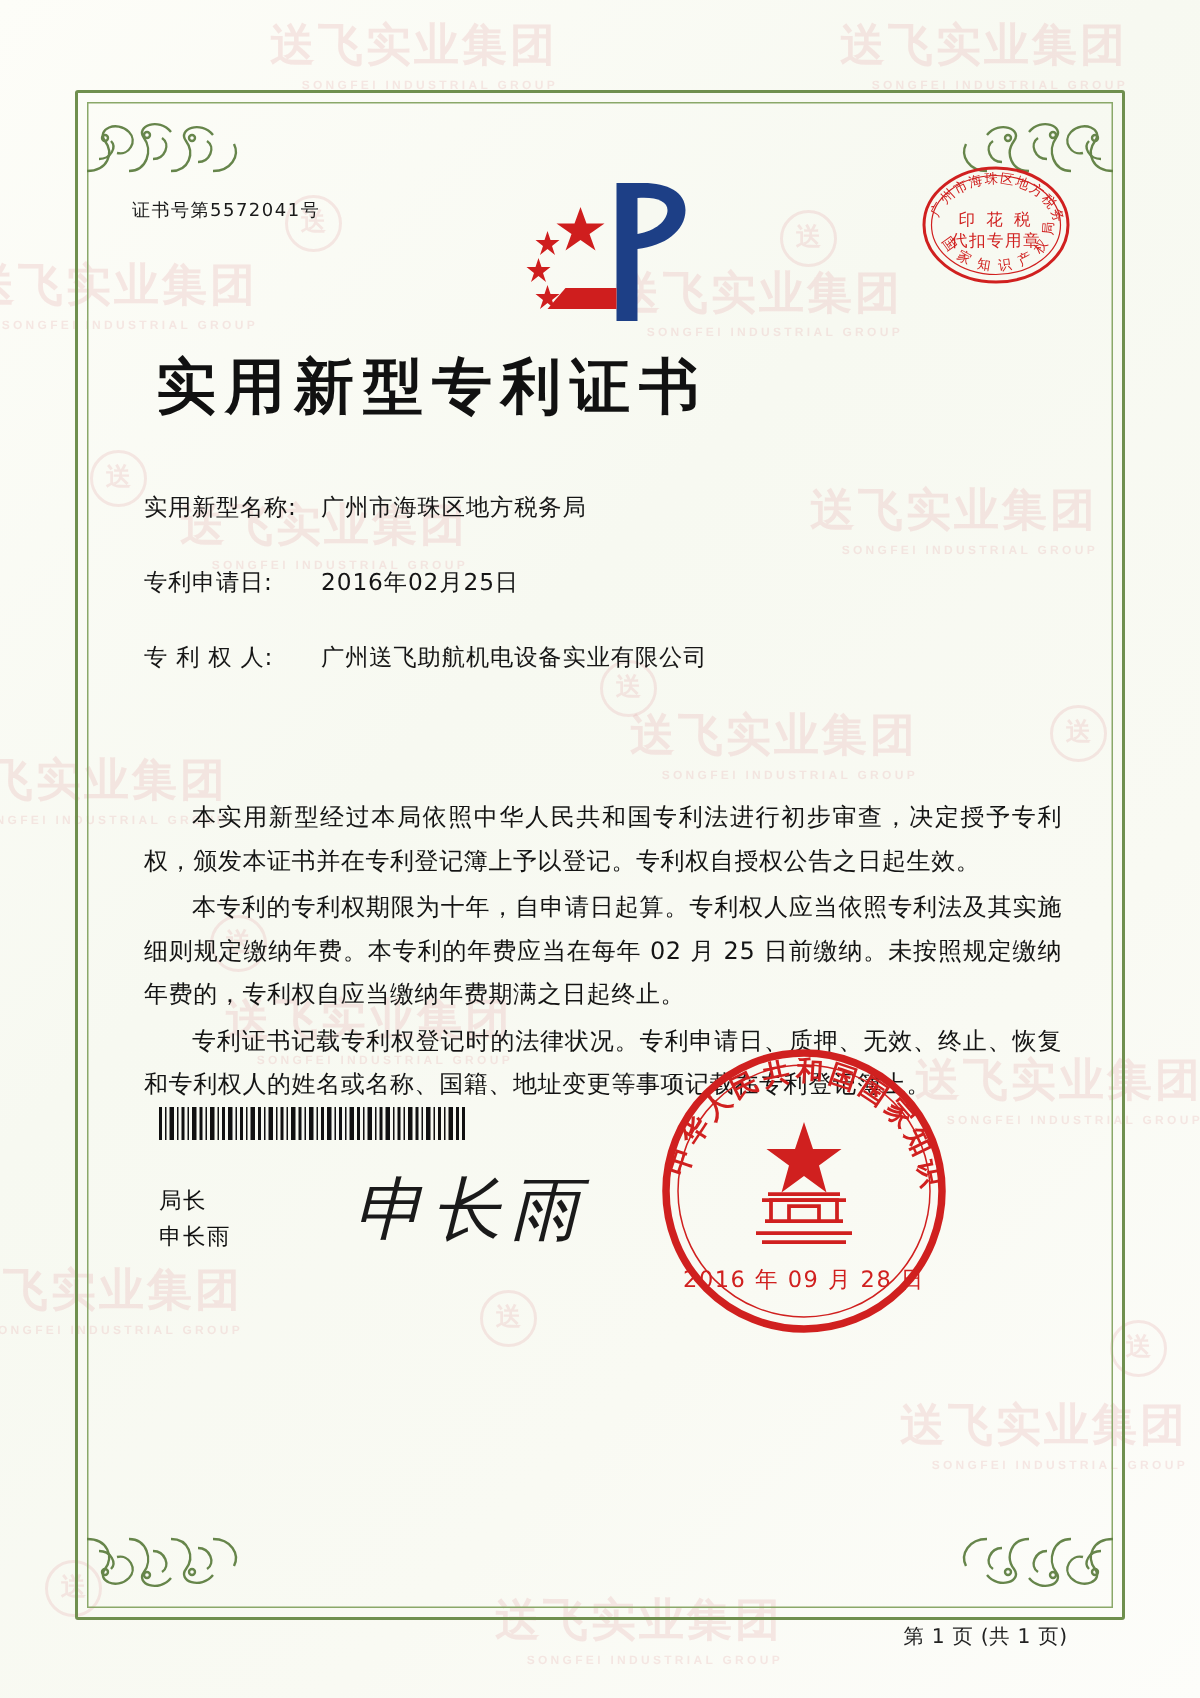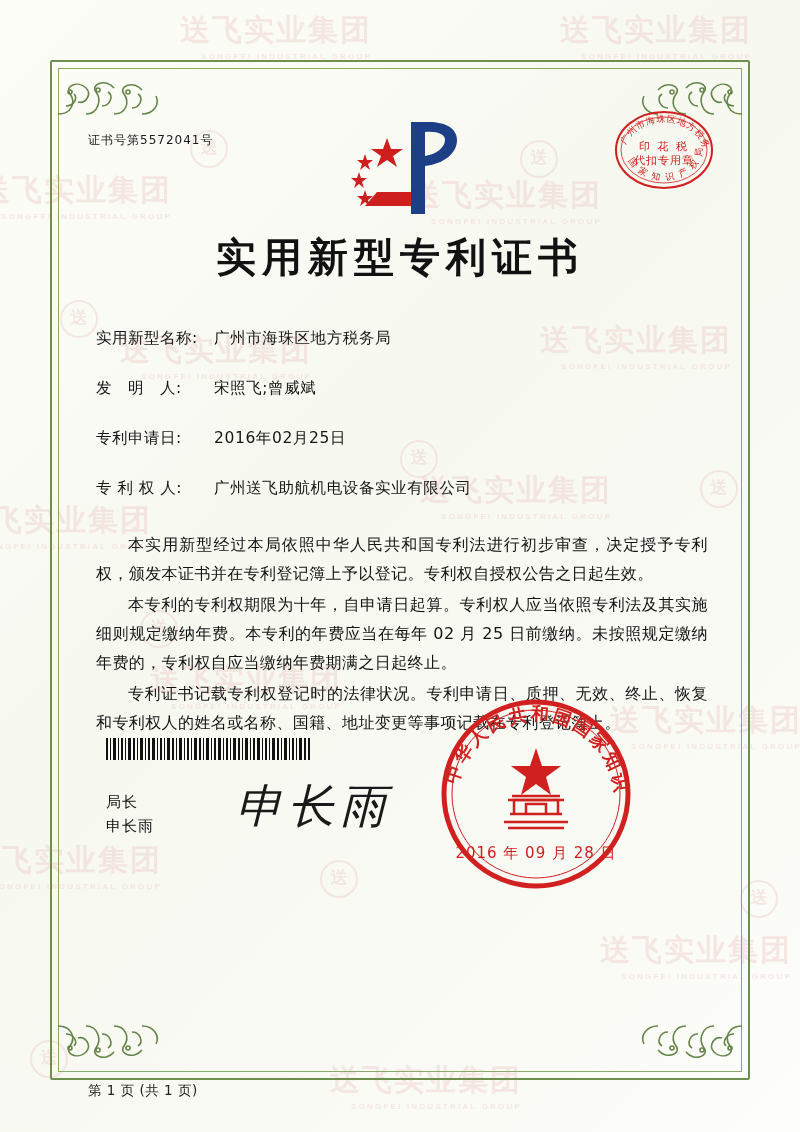--- a/index.html
+++ b/index.html
@@ -119,24 +119,24 @@
     position: absolute;
     right: -8px;
     top: 6px;
     width: 112px;
     height: 88px;
   }
   .seal-top svg { display:block; }
 
   .title {
     position: absolute;
-    left: 0;
+    left: 16px;
     right: 0;
     top: 130px;
-    text-align: center;
+    text-align: left;
     font-size: 40px;
     font-weight: bold;
     letter-spacing: 6px;
     color: #111;
     font-family: "DejaVu Sans", sans-serif;
   }
 
   .fields {
     position: absolute;
     left: 8px;
@@ -187,21 +187,21 @@
 
   
   .sig-block {
     position: absolute;
     left: 18px;
     top: 690px;
   }
   .sig-label {
     font-size: 15px;
     color: #111;
-    font-family: Liberation Sans, sans-serif;
+    font-family: Liberation Mono, monospace;
     letter-spacing: 1px;
     line-height: 24px;
   }
   .sig-hand {
     position: absolute;
     left: 130px;
     top: -14px;
     font-size: 46px;
     color: #1a1a1a;
     font-family: "DejaVu Serif", serif;
@@ -218,21 +218,21 @@
     width: 196px;
     height: 196px;
   }
   .seal-main svg { display:block; }
 
   .page-num {
     position: absolute;
     left: 0;
     right: 0;
     bottom: -38px;
-    text-align: left;
+    text-align: right;
     font-size: 13.5px;
     color: #222;
     font-family: "DejaVu Sans", sans-serif;
     letter-spacing: 0.5px;
   }
 </style>
 </head>
 <body>
 
 <div class="page">
@@ -397,23 +397,20 @@
           <textPath href="#arcBot" startOffset="10%">国 家 知 识 产 权 局</textPath>
         </text>
       </svg>
     </div>
 
     <div class="title">实用新型专利证书</div>
 
     <div class="fields">
       <div class="field">
         <span class="lab">实用新型名称:</span><span class="val">广州市海珠区地方税务局</span>
-      </div>
-      <div class="field">
-        <span class="lab">发　明　人:</span><span class="val">宋照飞;曾威斌</span>
       </div>
       <div class="field">
         <span class="lab">专利申请日:</span><span class="val">2016年02月25日</span>
       </div>
       <div class="field">
         <span class="lab">专 利 权 人:</span><span class="val">广州送飞助航机电设备实业有限公司</span>
       </div>
     </div>
 
     <div class="paragraphs">

